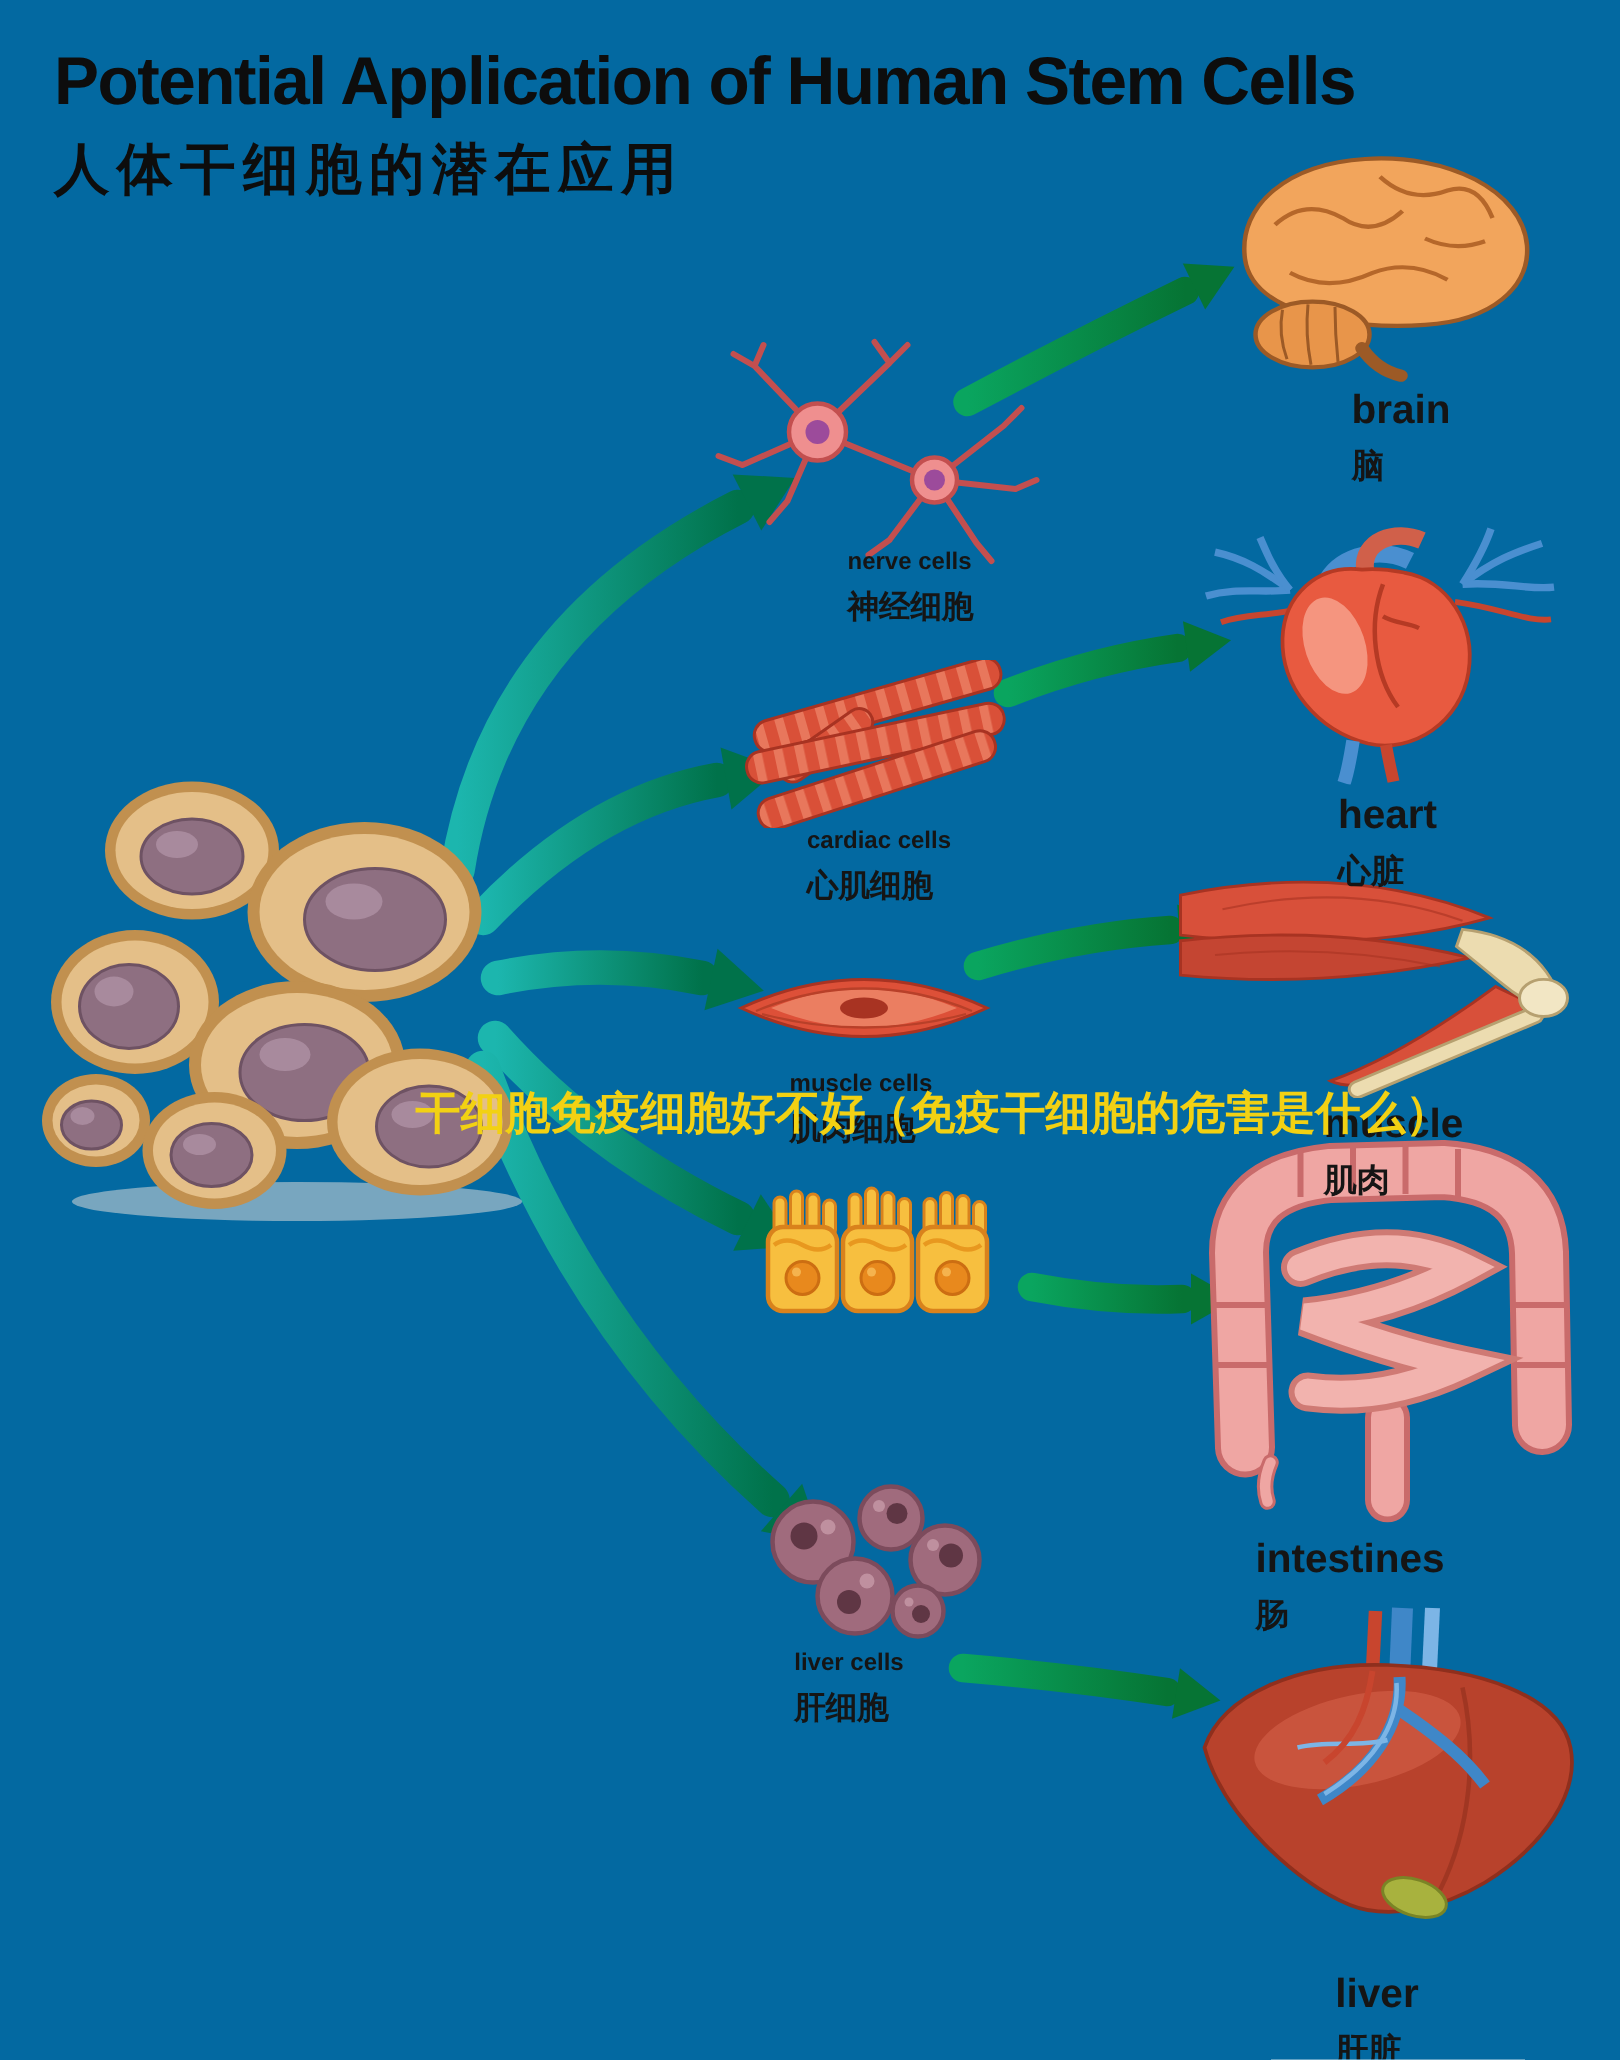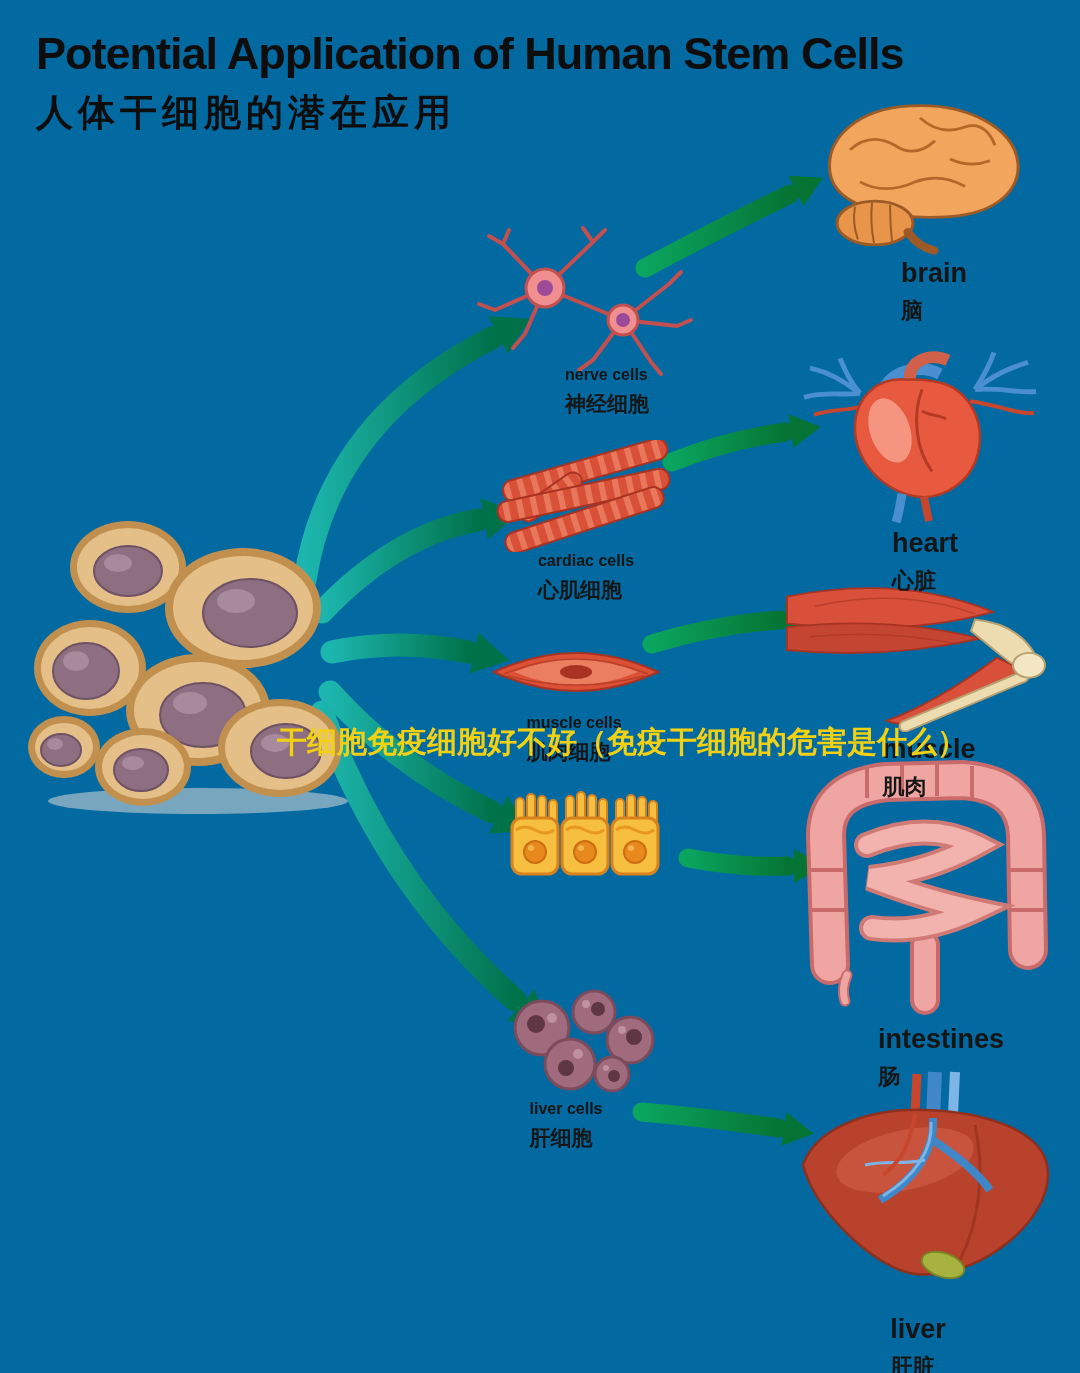--- a/index.html
+++ b/index.html
@@ -308,21 +308,21 @@
           <path d="M218,160 L254,160"></path>
       </g>
       <path d="M133,195 L133,250" fill="none" stroke="#c96b6b" stroke-width="30" stroke-linecap="round"></path>
       <path d="M133,195 L133,250" fill="none" stroke="#efa6a3" stroke-width="22" stroke-linecap="round"></path>
       <path d="M55,225 q-6,14 -2,26" fill="none" stroke="#c96b6b" stroke-width="11" stroke-linecap="round"></path>
       <path d="M55,225 q-6,14 -2,26" fill="none" stroke="#efa6a3" stroke-width="7" stroke-linecap="round"></path>
       <path d="M75,95 Q135,70 185,95 Q135,122 78,128 Q135,150 183,160 Q130,185 80,178" fill="none" stroke="#cf7a74" stroke-width="26" stroke-linecap="round"></path>
       <path d="M75,95 Q135,70 185,95 Q135,122 78,128 Q135,150 183,160 Q130,185 80,178" fill="none" stroke="#f2b3ae" stroke-width="18" stroke-linecap="round"></path>
     </svg>
   </div>
-  <div class="label organ" style="left:941px;top:1024px">
+  <div class="label organ" style="left:900px;top:1024px">
     <div class="en">intestines</div>
     <div class="zh">肠</div>
   </div>
 
   <div class="illus" style="left:498px;top:982px;z-index:2">
     <svg width="165" height="115" viewBox="0 0 165 115">
       <g>
         <circle cx="96" cy="30" r="21" fill="#a06b7d" stroke="#7c4b5c" stroke-width="3"></circle>
           <circle cx="100" cy="27" r="7" fill="#5f3644"></circle>
           <circle cx="88" cy="22" r="4" fill="#c79aa8" opacity="0.8"></circle>

